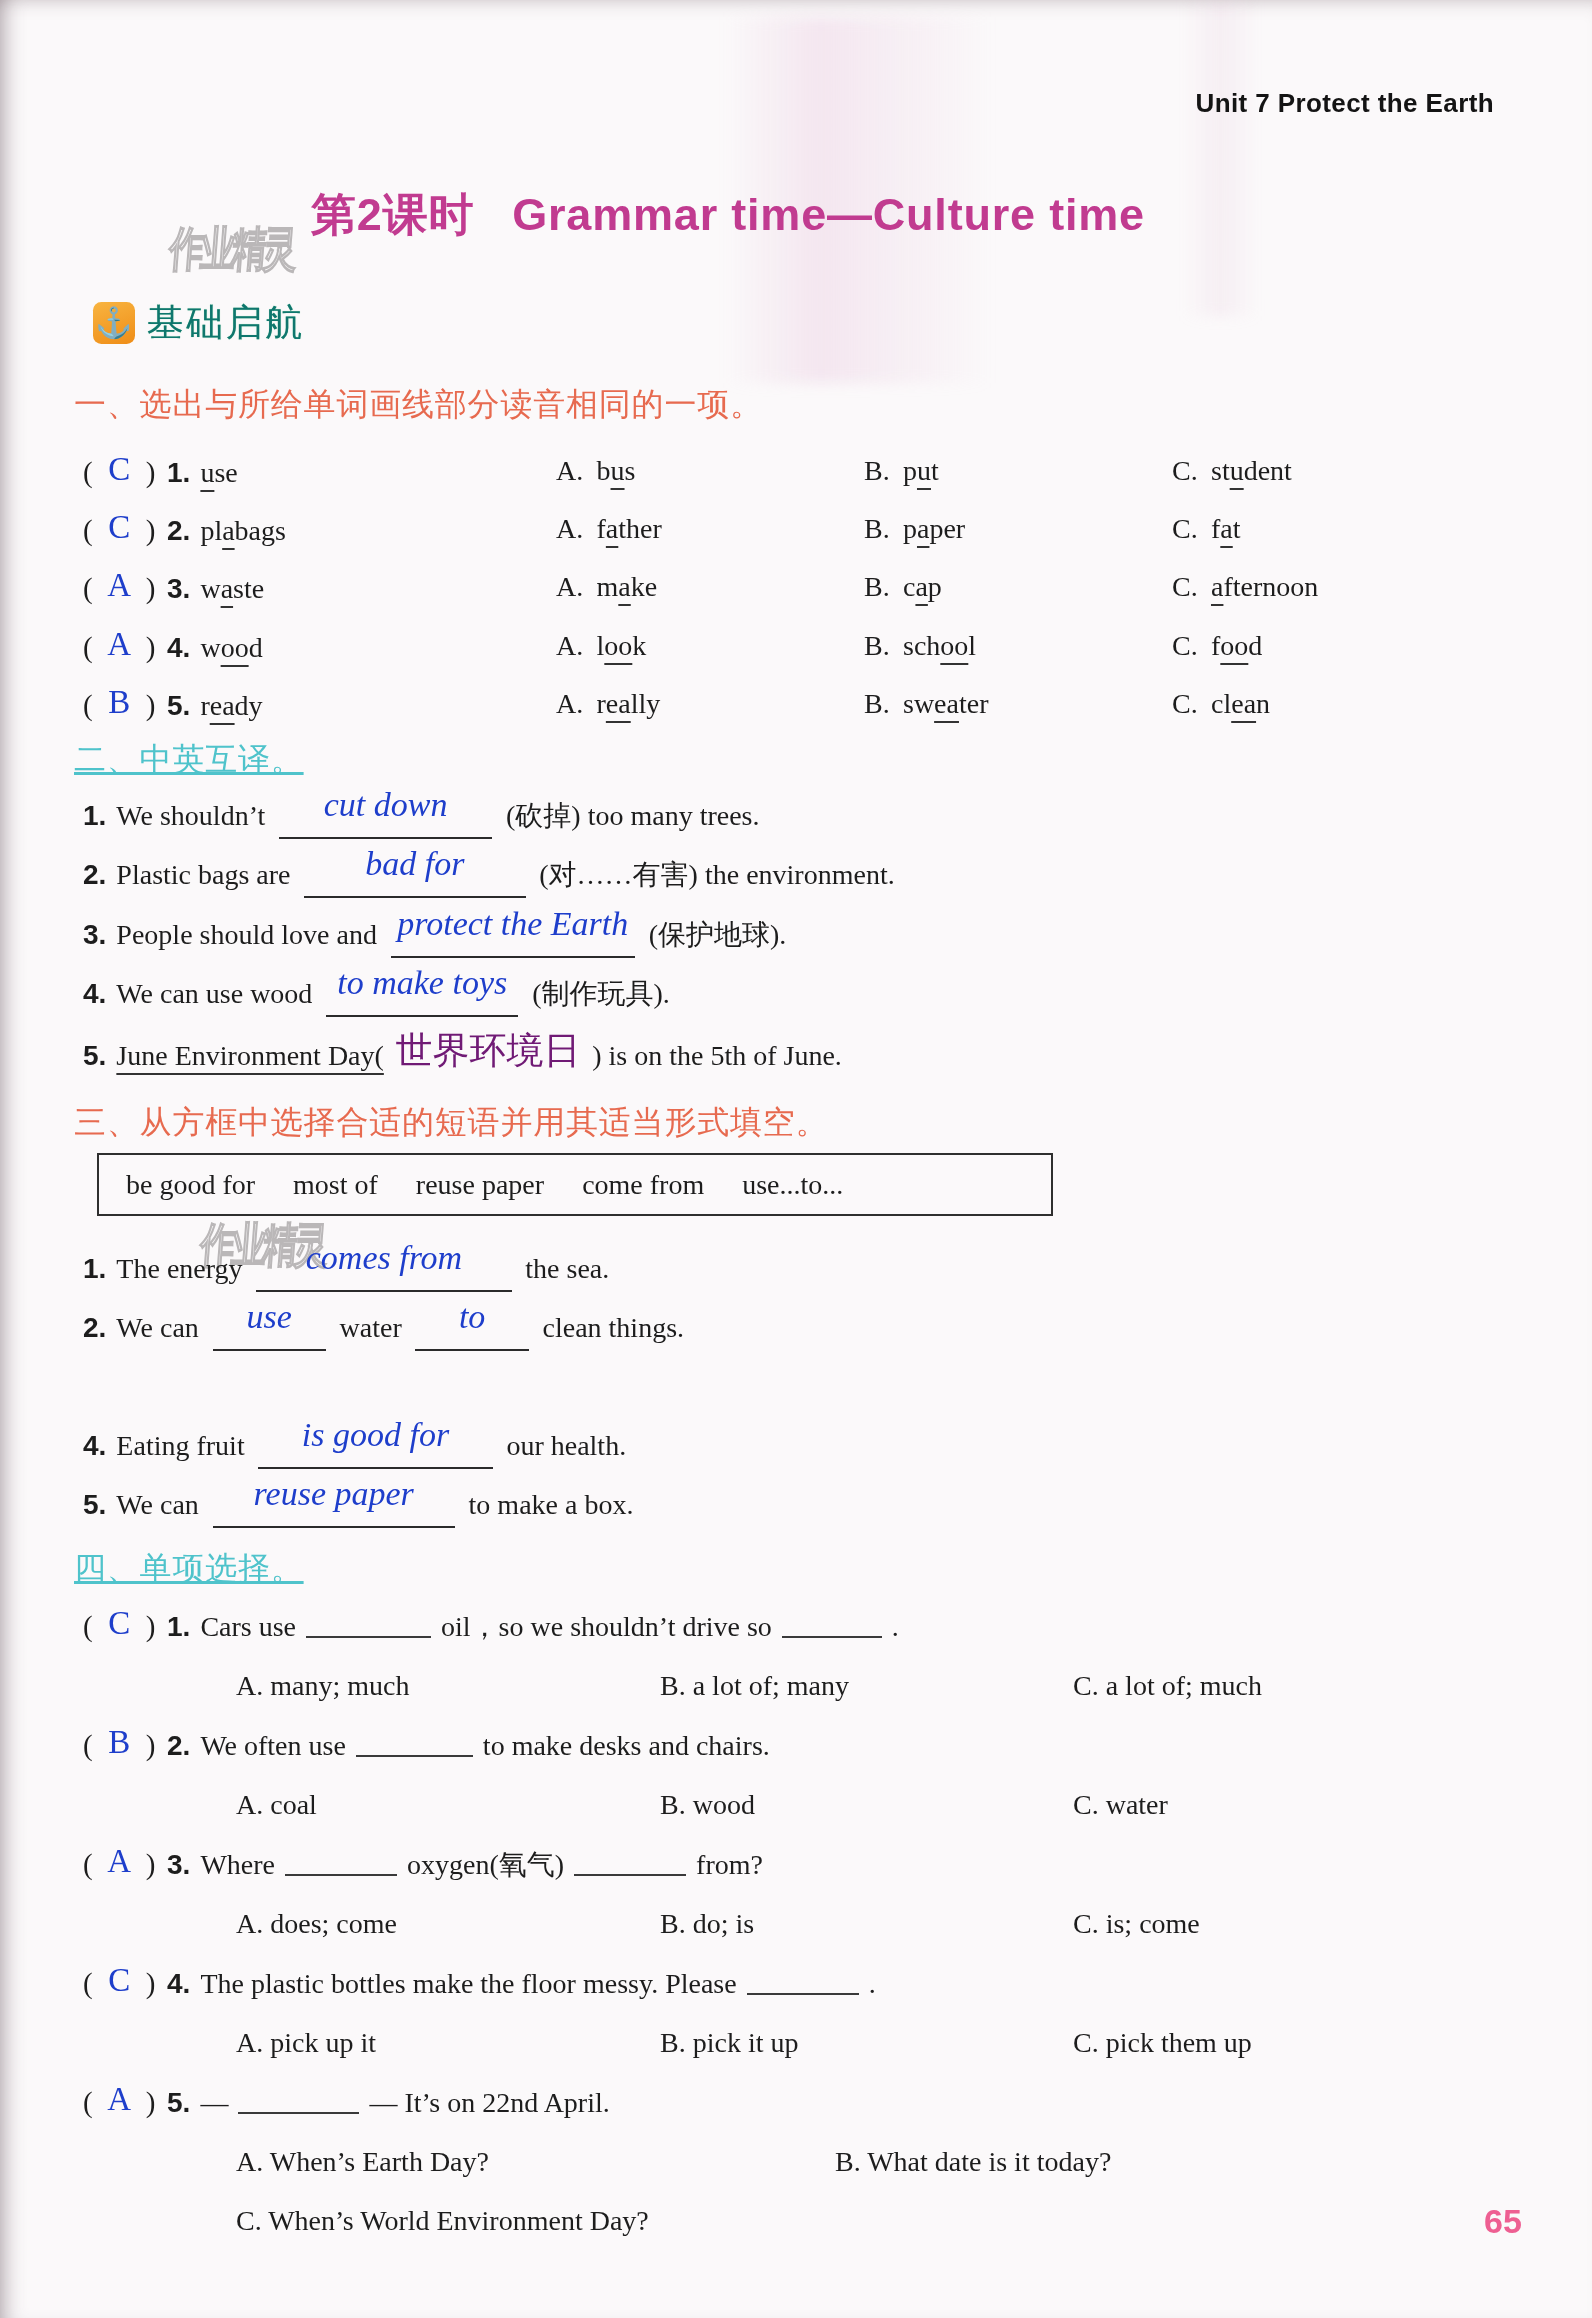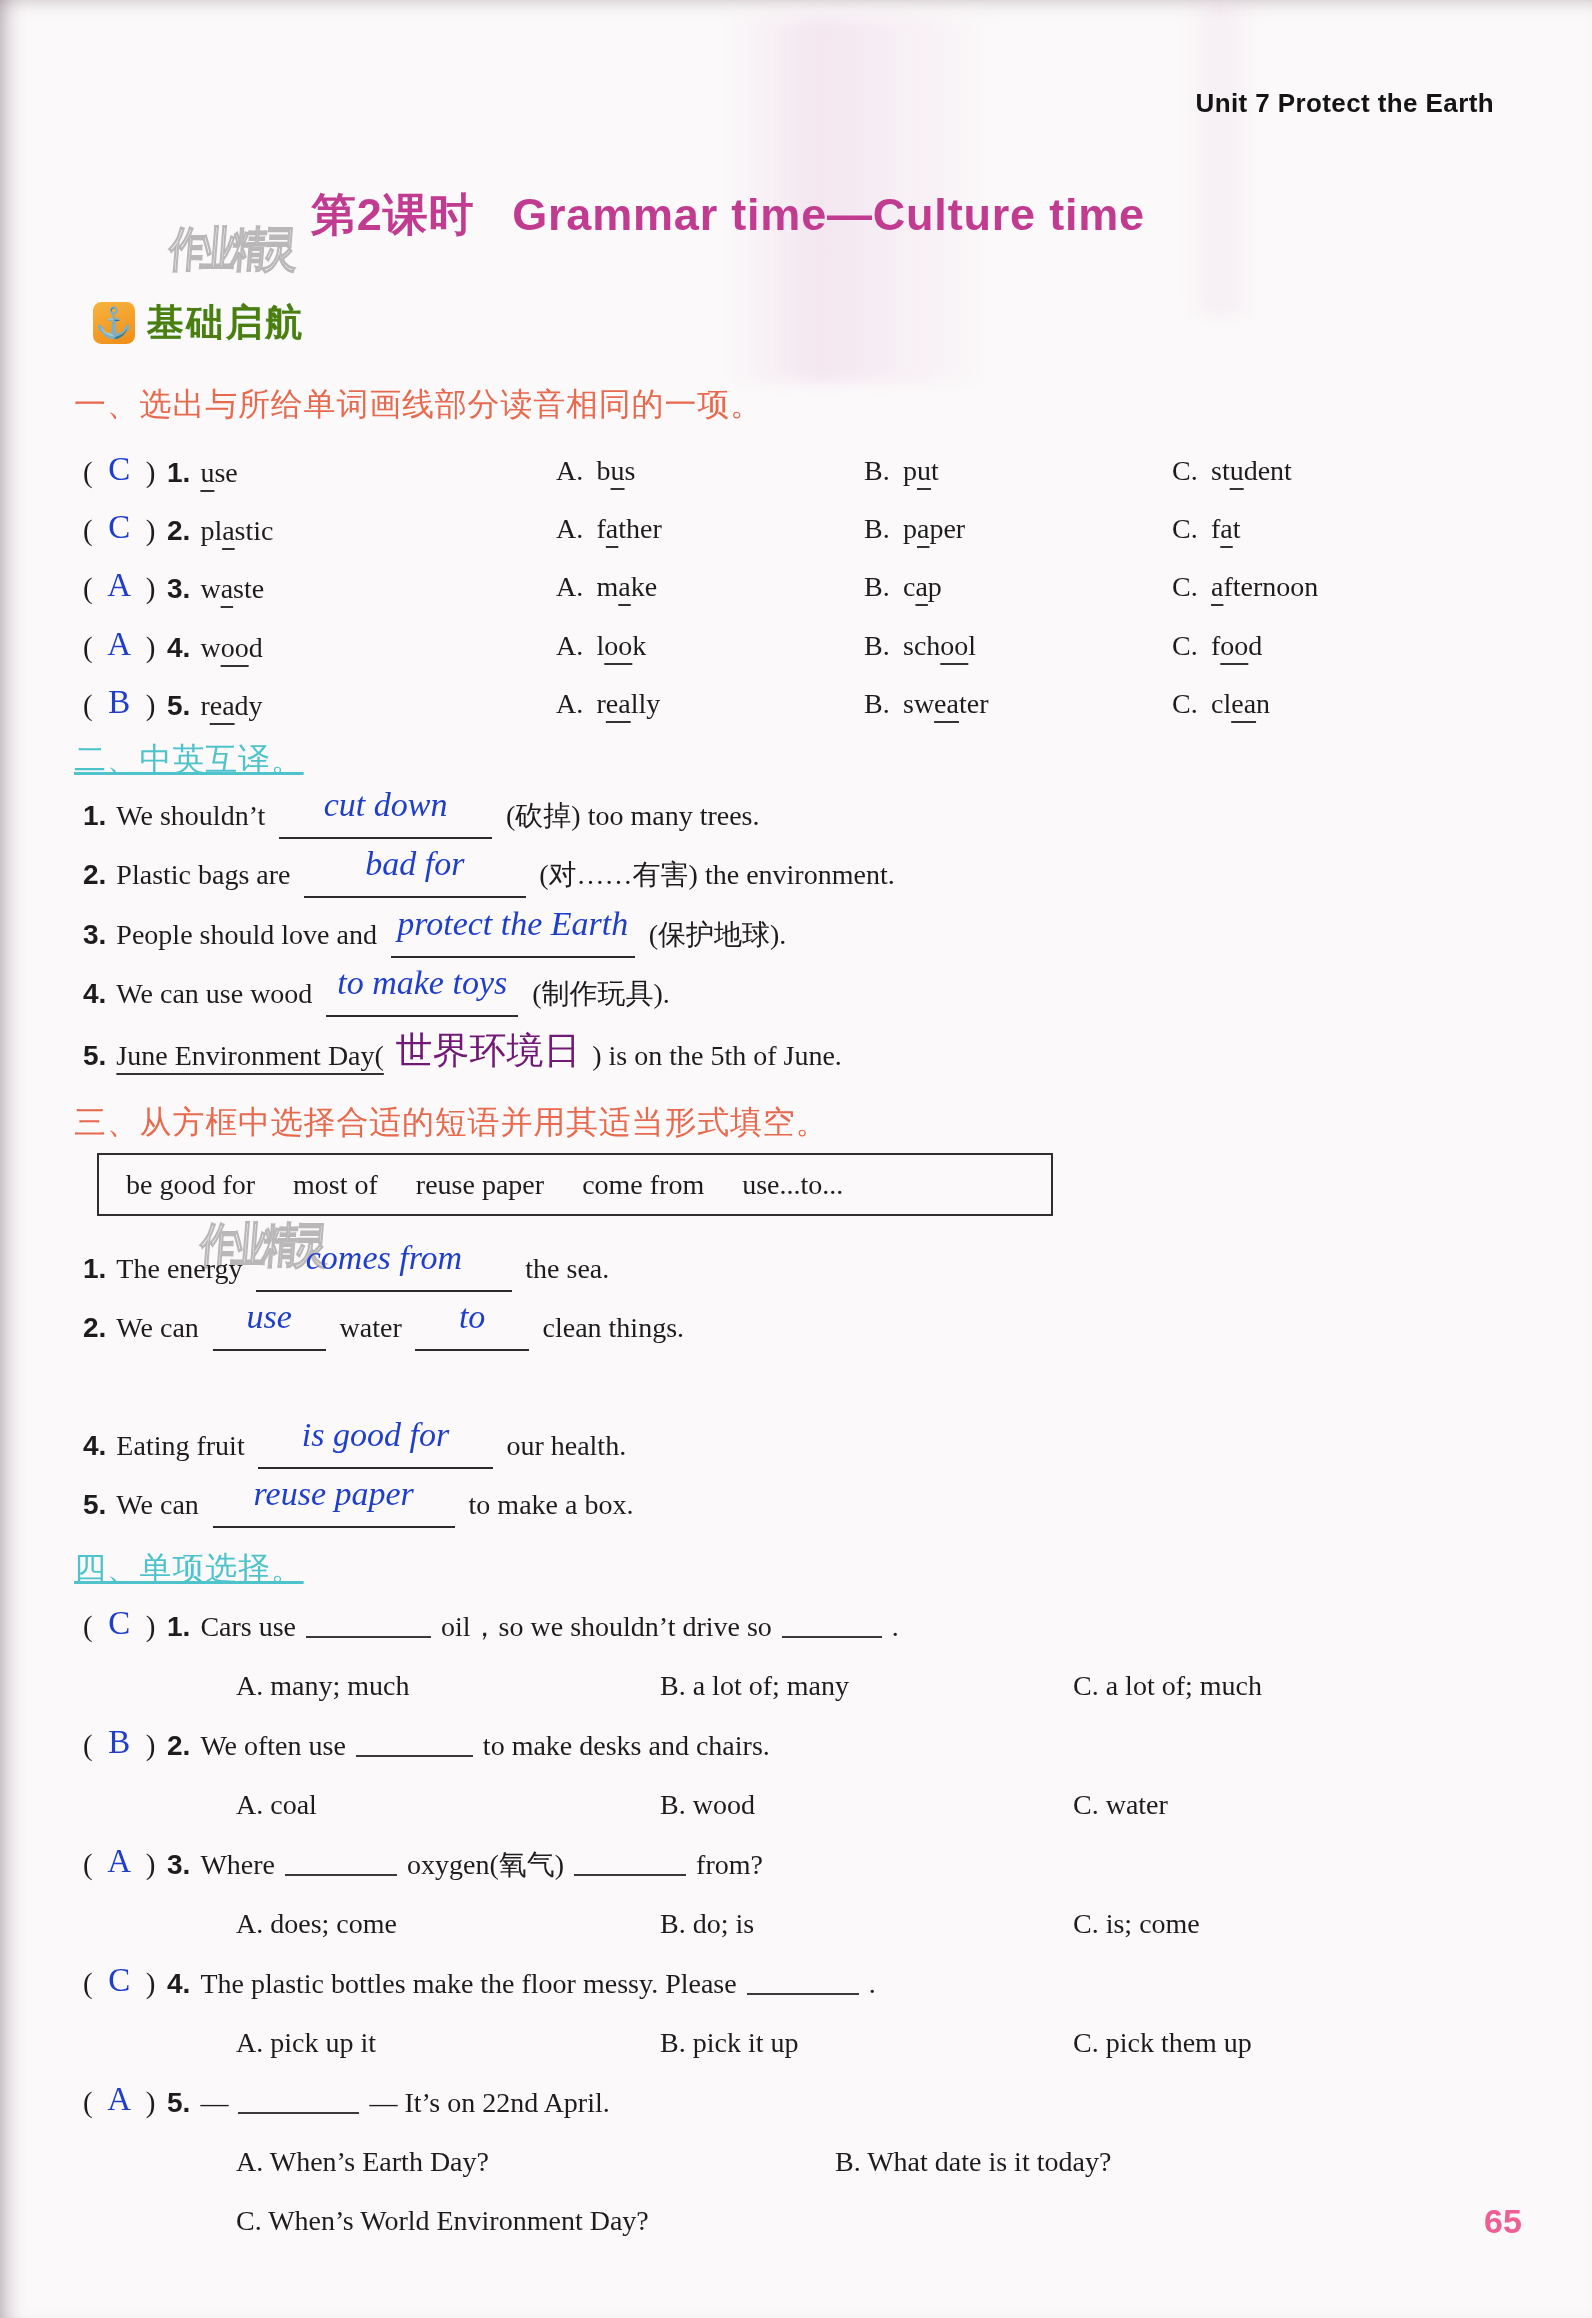--- a/index.html
+++ b/index.html
@@ -39,22 +39,22 @@
   .wm1 { left:172px; top:218px; }
   .wm2 { left:203px; top:1214px; }
 
   .badge { position:absolute; left:93px; top:298px; display:flex; align-items:center; gap:11.7px; }
   .badge-icon {
     width:42px; height:42px; border-radius:8.3px;
     background:linear-gradient(160deg,#f8b440,#ef8d17);
     color:#fff; font-size:30px; line-height:42px; text-align:center;
   }
   .badge-text {
-    font-family:"Liberation Sans", sans-serif; font-weight:700;
-    font-size:37px; color:#4d7c0f; letter-spacing:2.5px;
+    font-family:"Liberation Sans", sans-serif; font-weight:400;
+    font-size:37px; color:#0f766e; letter-spacing:2.5px;
     text-shadow:0 0 0.8px #7fd4a4;
   }
 
   .sec-h { position:absolute; left:74px; font-size:32px; letter-spacing:0.8px; white-space:nowrap; }
   .sec-h.orange { color:#e76a4f; }
   .sec-h.teal   { color:#4fc3cb;text-decoration:underline; }
 
   .row, .item, .optrow { position:absolute; left:83px; font-size:28px; white-space:nowrap; line-height:42px; }
   .optrow { left:0; width:1592px; }
 
@@ -129,21 +129,21 @@
   <div class="sec-h orange" style="top:383px">一、选出与所给单词画线部分读音相同的一项。</div>
 
   <div class="row" style="top:450px">
     <span class="br"><span class="paren">(</span><span class="blue-ans">C</span><span class="paren">)</span></span><b class="num">1.</b><span><span></span><span class="ul">u</span><span>se</span></span>
     <span class="s1opt oA"><span class="olabel">A.</span><span>b</span><span class="ul">u</span><span>s</span></span>
     <span class="s1opt oB"><span class="olabel">B.</span><span>p</span><span class="ul">u</span><span>t</span></span>
     <span class="s1opt oC"><span class="olabel">C.</span><span>st</span><span class="ul">u</span><span>dent</span></span>
   </div>
 
   <div class="row" style="top:508px">
-    <span class="br"><span class="paren">(</span><span class="blue-ans">C</span><span class="paren">)</span></span><b class="num">2.</b><span><span>pl</span><span class="ul">a</span><span>stic</span></span>
+    <span class="br"><span class="paren">(</span><span class="blue-ans">C</span><span class="paren">)</span></span><b class="num">2.</b><span><span>pl</span><span class="ul">a</span><span>bags</span></span>
     <span class="s1opt oA"><span class="olabel">A.</span><span>f</span><span class="ul">a</span><span>ther</span></span>
     <span class="s1opt oB"><span class="olabel">B.</span><span>p</span><span class="ul">a</span><span>per</span></span>
     <span class="s1opt oC"><span class="olabel">C.</span><span>f</span><span class="ul">a</span><span>t</span></span>
   </div>
 
   <div class="row" style="top:566px">
     <span class="br"><span class="paren">(</span><span class="blue-ans">A</span><span class="paren">)</span></span><b class="num">3.</b><span><span>w</span><span class="ul">a</span><span>ste</span></span>
     <span class="s1opt oA"><span class="olabel">A.</span><span>m</span><span class="ul">a</span><span>ke</span></span>
     <span class="s1opt oB"><span class="olabel">B.</span><span>c</span><span class="ul">a</span><span>p</span></span>
     <span class="s1opt oC"><span class="olabel">C.</span><span></span><span class="ul">a</span><span>fternoon</span></span>

